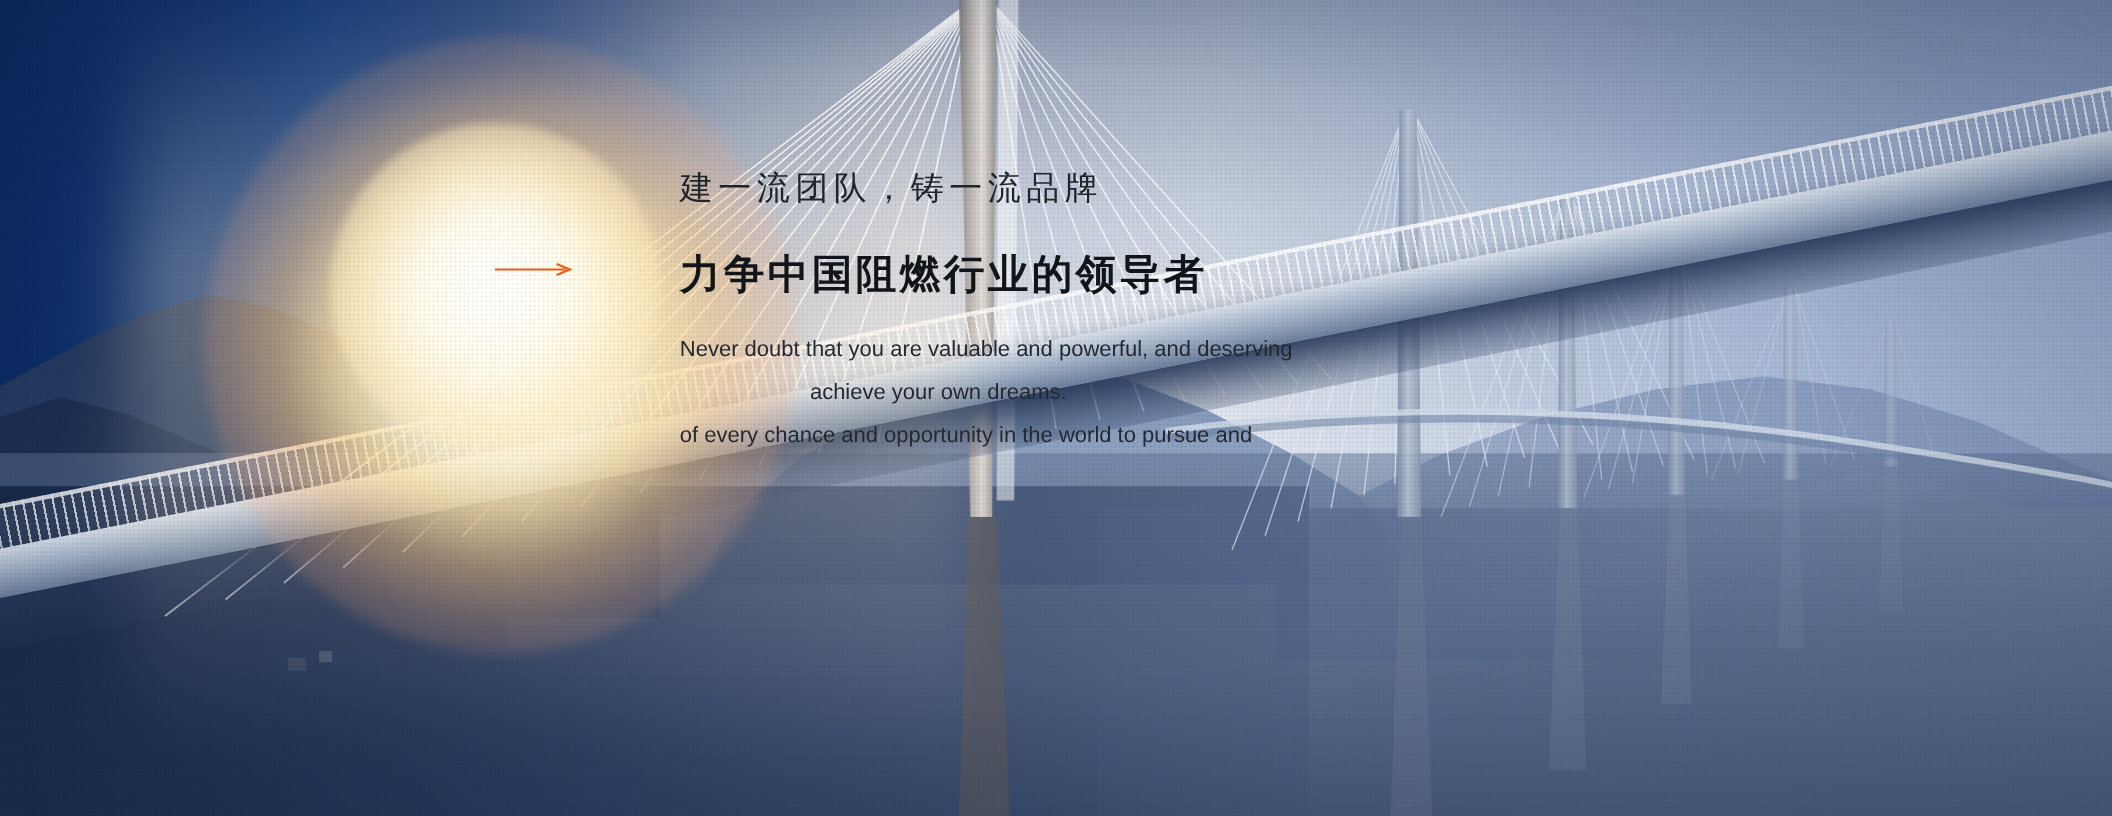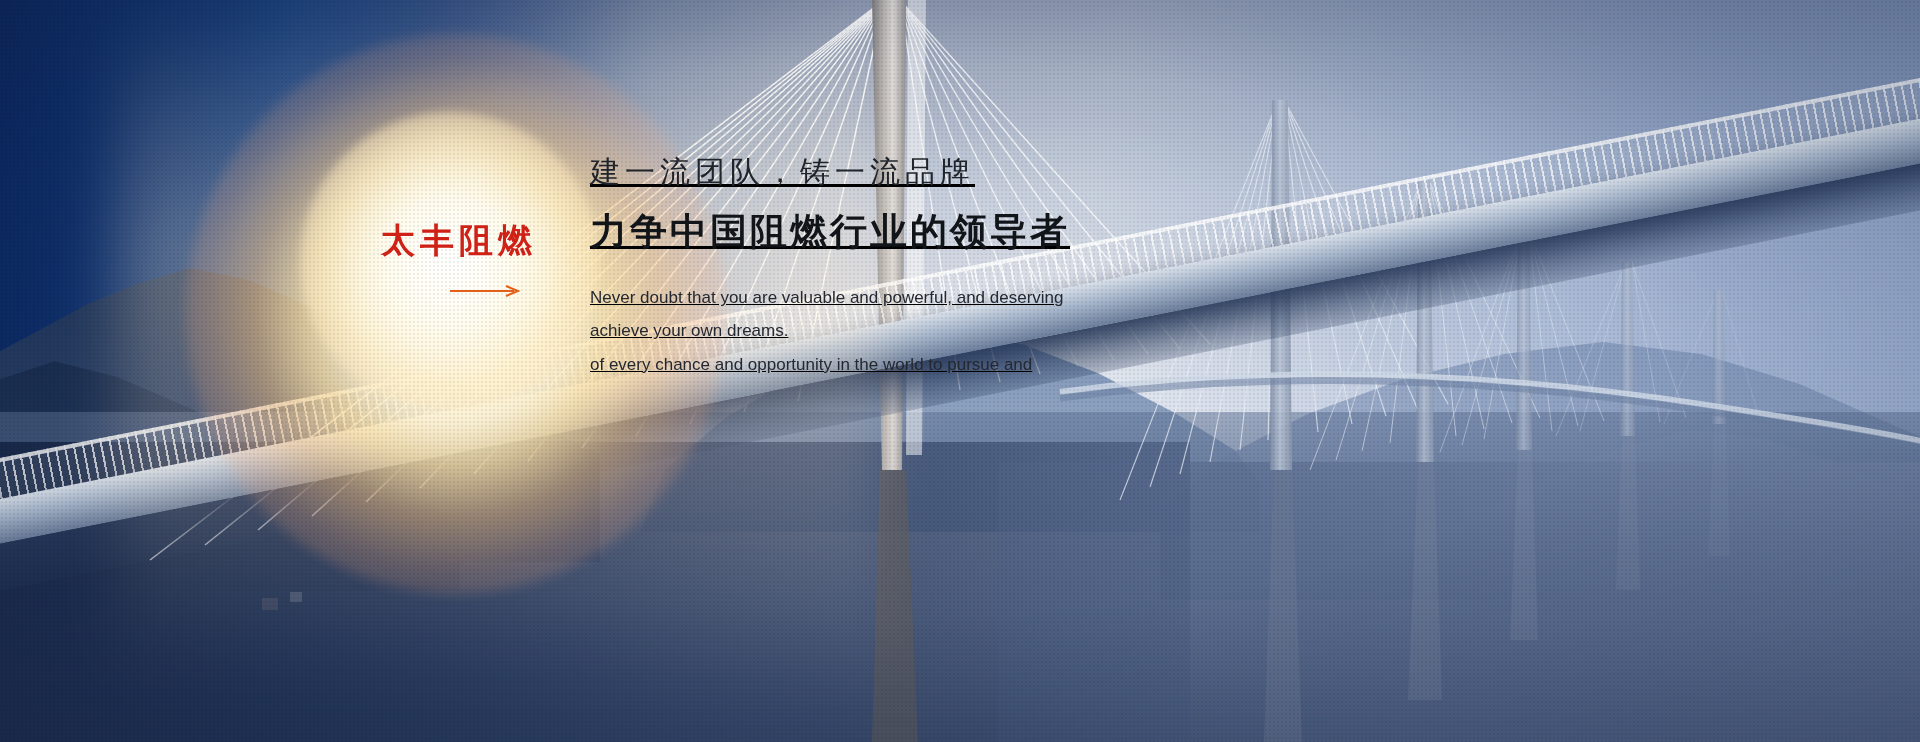--- a/index.html
+++ b/index.html
@@ -162,38 +162,39 @@
     font-size:34px; font-weight:bold; letter-spacing:5px;
     color:#cf2116;
     text-shadow:0 1px 0 rgba(255,255,255,.55);
     white-space:nowrap;
   }
   .logo-arrow{
     margin-top:20px; margin-left:74px; width:72px; height:14px; position:relative;
   }
   .logo-arrow svg{ display:block; }
 
-  .text-block{ position:absolute; left:590px; top:152px; width:760px;text-decoration:underline; }
+  .text-block{ position:absolute; left:618px; top:152px; width:760px; }
 
   .headline-sub{
     font-family:"DejaVu Sans","Liberation Sans", sans-serif;
     font-size:30px; font-weight:400; color:#20242b; letter-spacing:5px;
     line-height:1.3; white-space:nowrap;
   }
   .headline-main{
-    margin-top:18px;
+    margin-top:36px;
     font-family:"DejaVu Sans","Liberation Sans", sans-serif;
     font-size:37px; font-weight:bold; color:#111418; letter-spacing:3px;
     line-height:1.25; white-space:nowrap;
   }
   .desc{
     margin-top:26px;
     font-family:"Liberation Sans", sans-serif;
-    font-size:17px; color:#242831; line-height:1.95; font-weight:400;
+    font-size:20px; color:#242831; line-height:1.95; font-weight:400;
     max-width:470px;
+    text-align:center;
   }
   .desc span{ display:block; white-space:nowrap; }
 </style>
 </head>
 <body>
 
 <div class="banner">
 
   <div class="sky"></div>
   <div class="sky-top"></div>
@@ -347,21 +348,20 @@
   <div class="sun-wash"></div>
   <div class="sun-glow"></div>
   <div class="sun-core"></div>
 
   <div class="halftone"></div>
   <div class="vignette"></div>
 
   <div class="content">
 
     <div class="logo-block">
-      <div class="logo-text">太丰阻燃</div>
       <div class="logo-arrow">
         <svg width="72" height="14" viewBox="0 0 72 14">
           <line x1="0" y1="7" x2="64" y2="7" stroke="#e2601a" stroke-width="2"></line>
           <polyline points="56,2 68,7 56,12" fill="none" stroke="#e2601a" stroke-width="2"></polyline>
         </svg>
       </div>
     </div>
 
     <div class="text-block">
       <div class="headline-sub">建一流团队，铸一流品牌</div>

